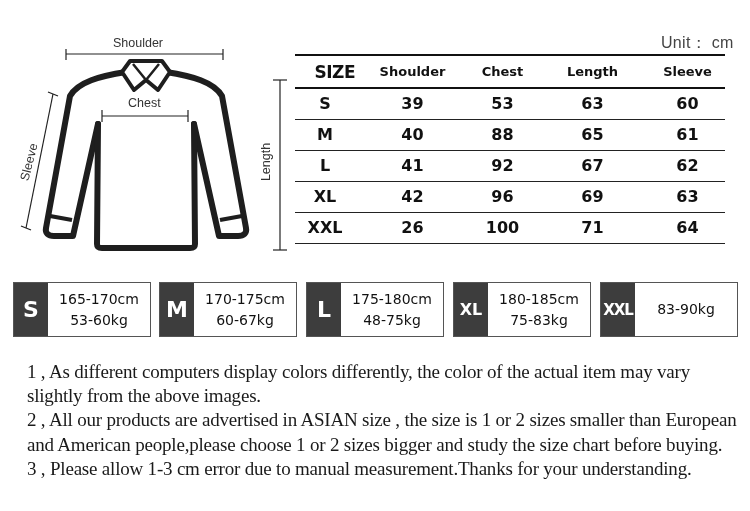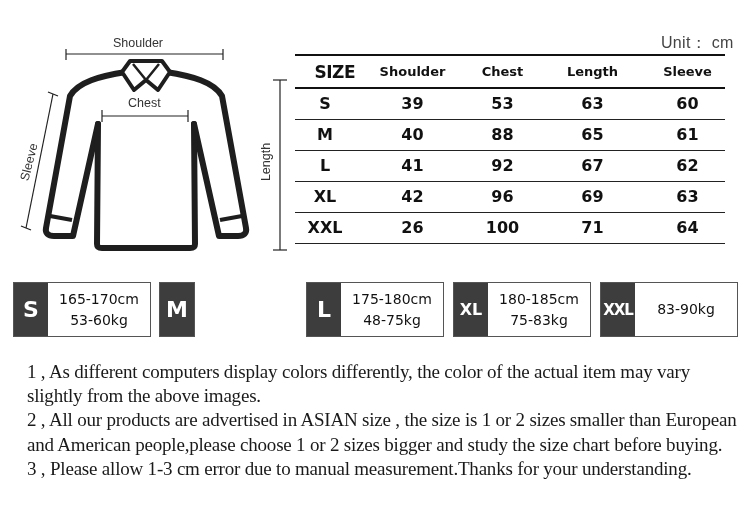--- a/index.html
+++ b/index.html
@@ -147,20 +147,24 @@
 <div class="cards">
   <div class="card" style="left:0px;">
     <div class="tag t-big">S</div>
     <div class="body">
       <span>165-170cm</span>
       <span>53-60kg</span>
     </div>
   </div>
   <div class="card" style="left:146px;">
     <div class="tag t-big">M</div>
+    <div class="body">
+      <span>170-175cm</span>
+      <span>60-67kg</span>
+    </div>
   </div>
   <div class="card" style="left:293px;">
     <div class="tag t-big">L</div>
     <div class="body">
       <span>175-180cm</span>
       <span>48-75kg</span>
     </div>
   </div>
   <div class="card" style="left:440px;">
     <div class="tag t-mid">XL</div>

